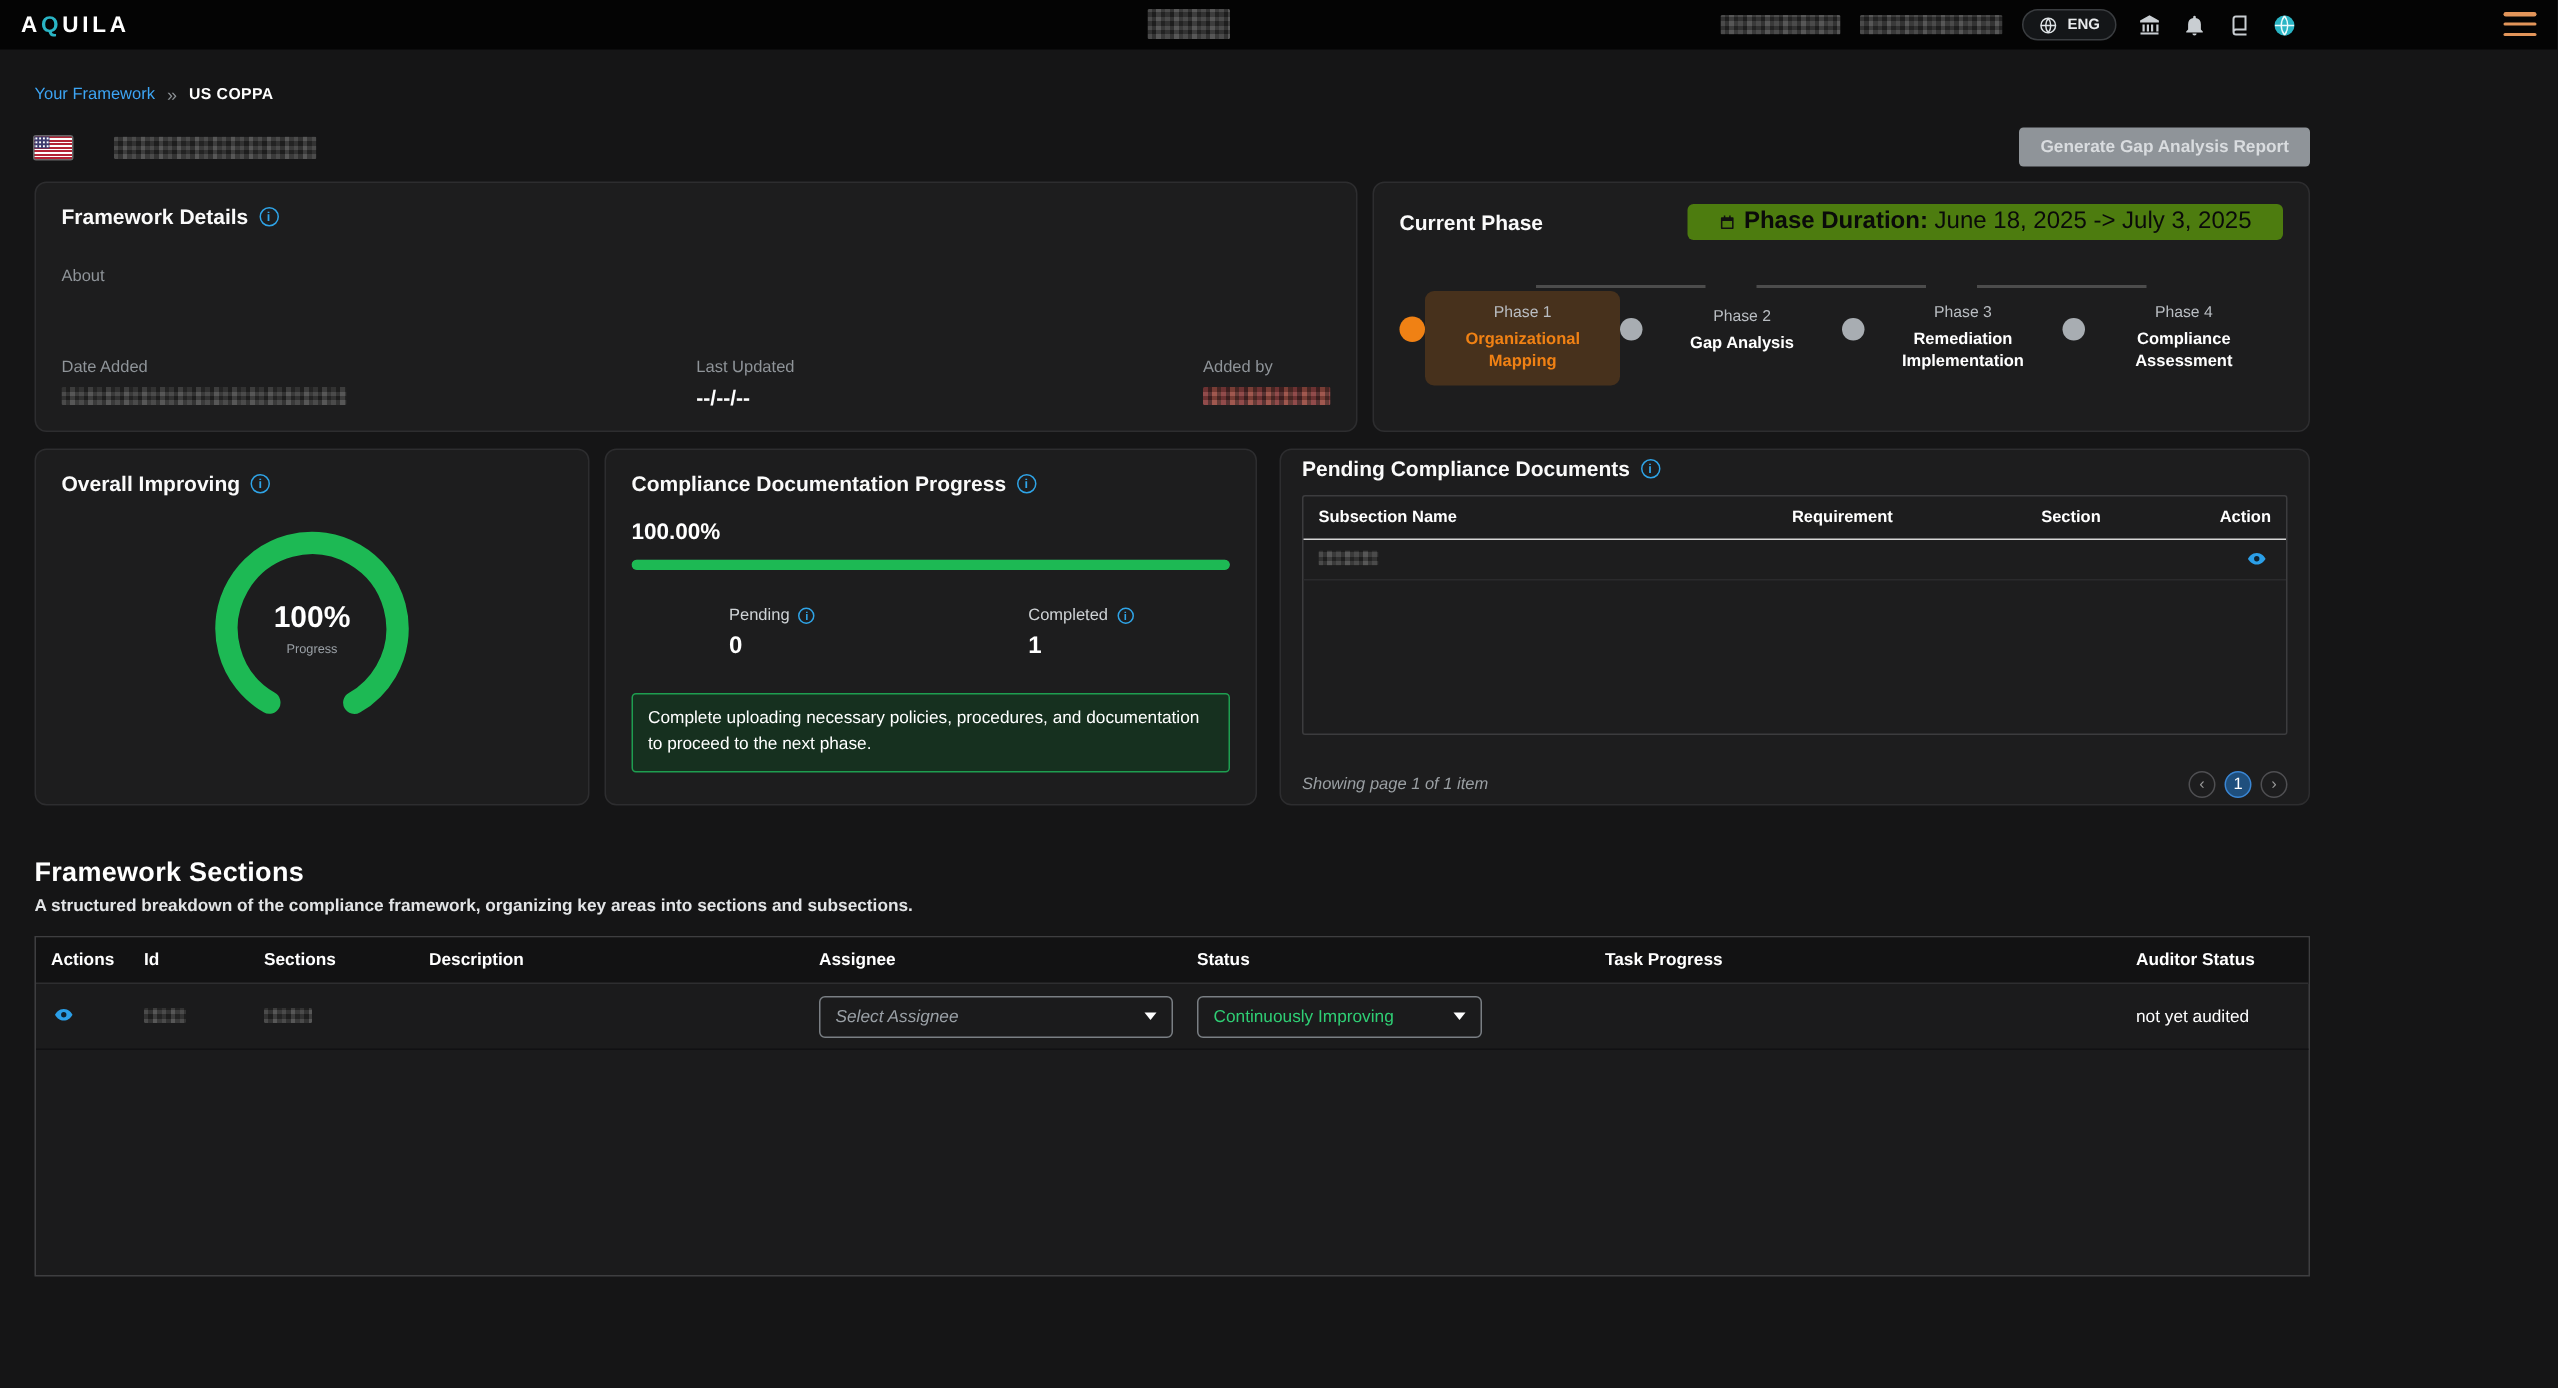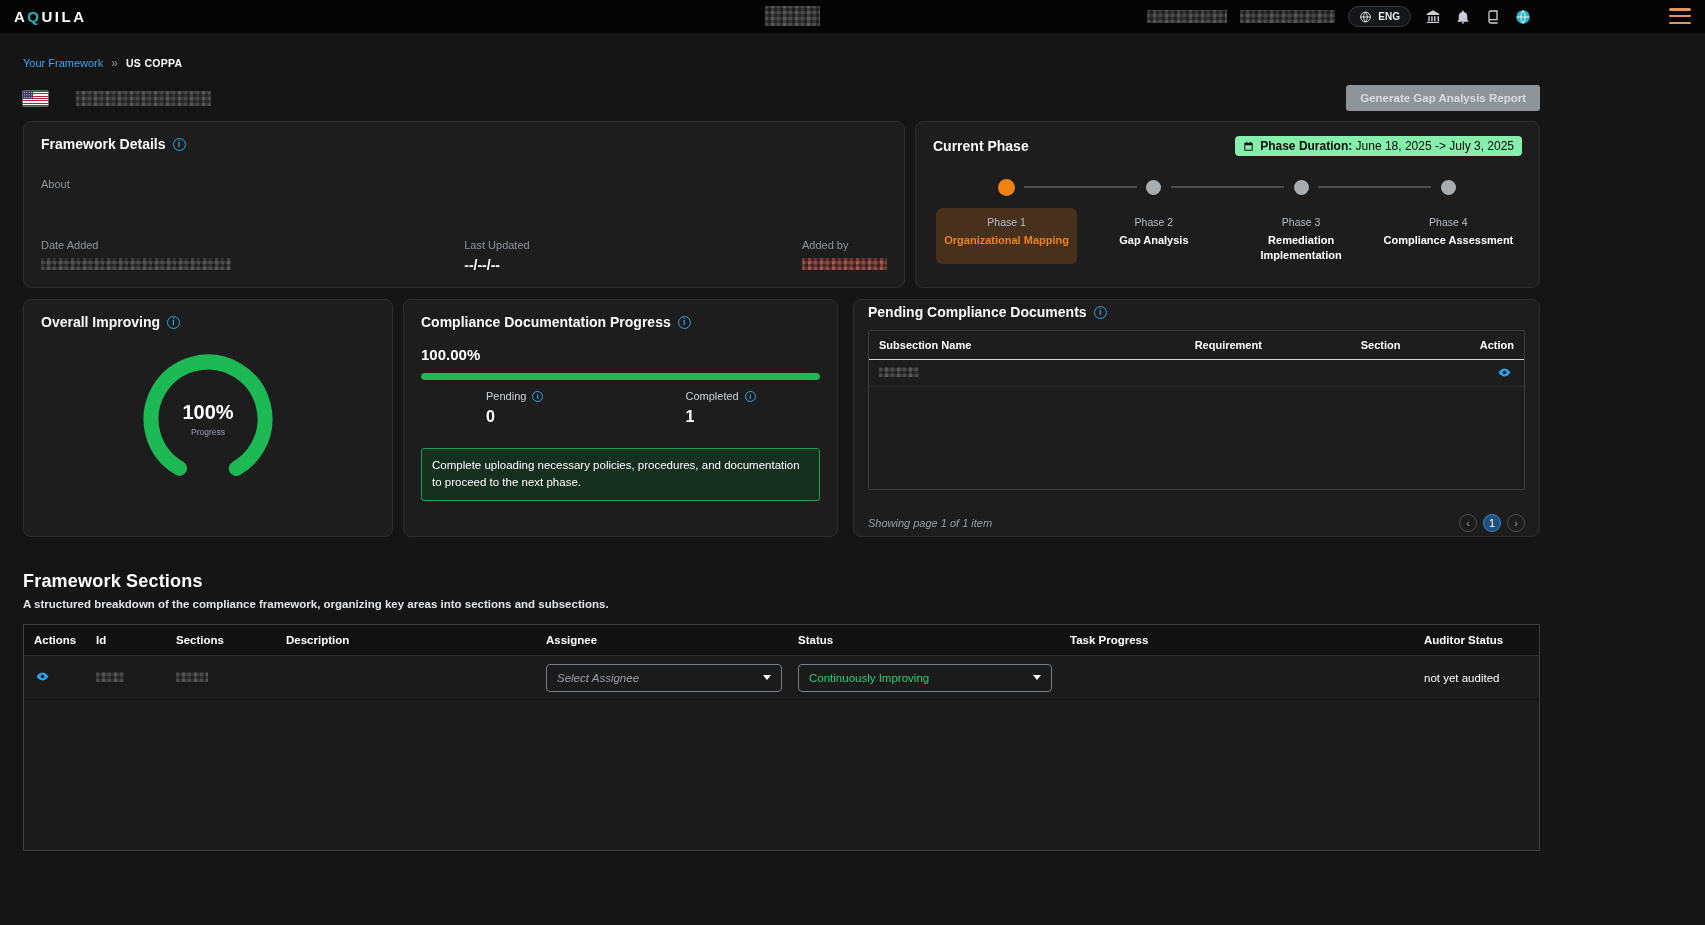--- a/index.html
+++ b/index.html
@@ -53,25 +53,25 @@
   .details-card{width:882px;height:167px}
   .muted-label{color:#8f9499;font-size:11px}
   .about-label{margin-top:26px}
   .details-bottom{margin-top:auto;display:flex}
   .det-col1{width:426px}.det-col2{width:340px}.det-col3{flex:1}
   .det-value{margin-top:6px;font-size:14px;font-weight:bold;color:#fff}
 
   
   .phase-card{flex:1;height:167px}
   .phase-head{display:flex;align-items:center;justify-content:space-between}
-  .duration-badge{background:#86efac;color:#0a0a0a;border-radius:4px;padding:3px 8px;display:flex;align-items:center;gap:6px;font-size:12px}
+  .duration-badge{background:#4d7c0f;color:#0a0a0a;border-radius:4px;padding:3px 21px;display:flex;align-items:center;gap:6px;font-size:16px}
   .duration-badge b{font-weight:bold}
   .duration-badge svg{width:11px;height:11px}
   .phase-stepper{margin-top:22px;display:grid;grid-template-columns:repeat(4,1fr)}
-  .phase-col{position:relative;display:flex;flex-direction:column;align-items:center}
+  .phase-col{position:relative;display:flex;flex-direction:row;align-items:center}
   .phase-col:not(:last-child)::after{content:'';position:absolute;top:8px;left:calc(50% + 17px);width:calc(100% - 34px);height:2px;background:#4c4c4c}
   .dot-row{height:18px;display:flex;align-items:center}
   .dot{width:15px;height:15px;border-radius:50%;background:#a8adb2}
   .dot.active{width:17px;height:17px;background:#f08114}
   .phase-label-box{margin-top:12px;width:calc(100% - 6px);text-align:center;padding:8px 4px;border-radius:6px;min-height:56px}
   .phase-label-box.active{background:rgba(240,129,20,.2)}
   .phase-label{color:#b9bdc2;font-size:10.5px}
   .phase-name{margin-top:5px;font-size:11px;font-weight:bold;color:#fff;line-height:1.35}
   .phase-label-box.active .phase-name{color:#f08114}
 
@@ -80,21 +80,21 @@
   .gauge-wrap{margin:14px auto 0;position:relative;width:150px;height:150px}
   .gauge-text{position:absolute;inset:0;display:flex;flex-direction:column;align-items:center;justify-content:center;gap:3px}
   .gauge-pct{font-size:20px;font-weight:bold;color:#fff}
   .gauge-cap{font-size:8.5px;color:#9aa0a6}
 
   
   .docprog-card{width:435px;height:238px;margin-left:10px}
   .big-pct{margin-top:16px;font-size:15px;font-weight:bold;color:#fff}
   .bar-track{margin-top:10px;height:7px;border-radius:4px;background:#2d2f30;overflow:hidden}
   .bar-fill{height:100%;border-radius:4px;background:#1db954}
-  .pc-row{margin-top:10px;display:flex}
+  .pc-row{margin-top:24px;display:flex}
   .pc-col{flex:1;padding-left:65px}
   .pc-label{display:flex;align-items:center;gap:6px;color:#cfd3d6;font-size:11px}
   .pc-label .info-icon{width:11px;height:11px;font-size:7.5px}
   .pc-value{margin-top:6px;font-size:16px;font-weight:bold;color:#fff}
   .doc-msg{margin-top:22px;border:1px solid #1e9e50;background:#16301f;border-radius:3px;padding:8px 10px;font-size:11.5px;line-height:1.5;color:#fff}
 
   
   .pending-card{flex:1;height:238px;margin-left:15px;padding:4px 14px}
   .pdoc-table{margin-top:10px;border:1px solid #3c3c3e;border-radius:2px;height:160px;display:flex;flex-direction:column}
   .pdoc-head{display:grid;grid-template-columns:40% 30% 18% 12%;padding:8px 10px;font-size:11px;font-weight:bold;color:#fff;border-bottom:1px solid #d6d6d6}
@@ -394,21 +394,21 @@
       <span><span class="redacted" style="width:28px;height:10px"></span></span>
       <span><span class="redacted" style="width:32px;height:10px"></span></span>
       <span></span>
       <span>
         <span class="select placeholder">
           <span class="val">Select Assignee</span>
           <span class="caret"></span>
         </span>
       </span>
       <span>
-        <span class="select status" style="width:254px">
+        <span class="select status" style="width:190px">
           <span class="val">Continuously Improving</span>
           <span class="caret"></span>
         </span>
       </span>
       <span><span class="task-track"></span></span>
       <span class="auditor">not yet audited</span>
     </div>
 
     <div class="st-empty"></div>
   </div>

